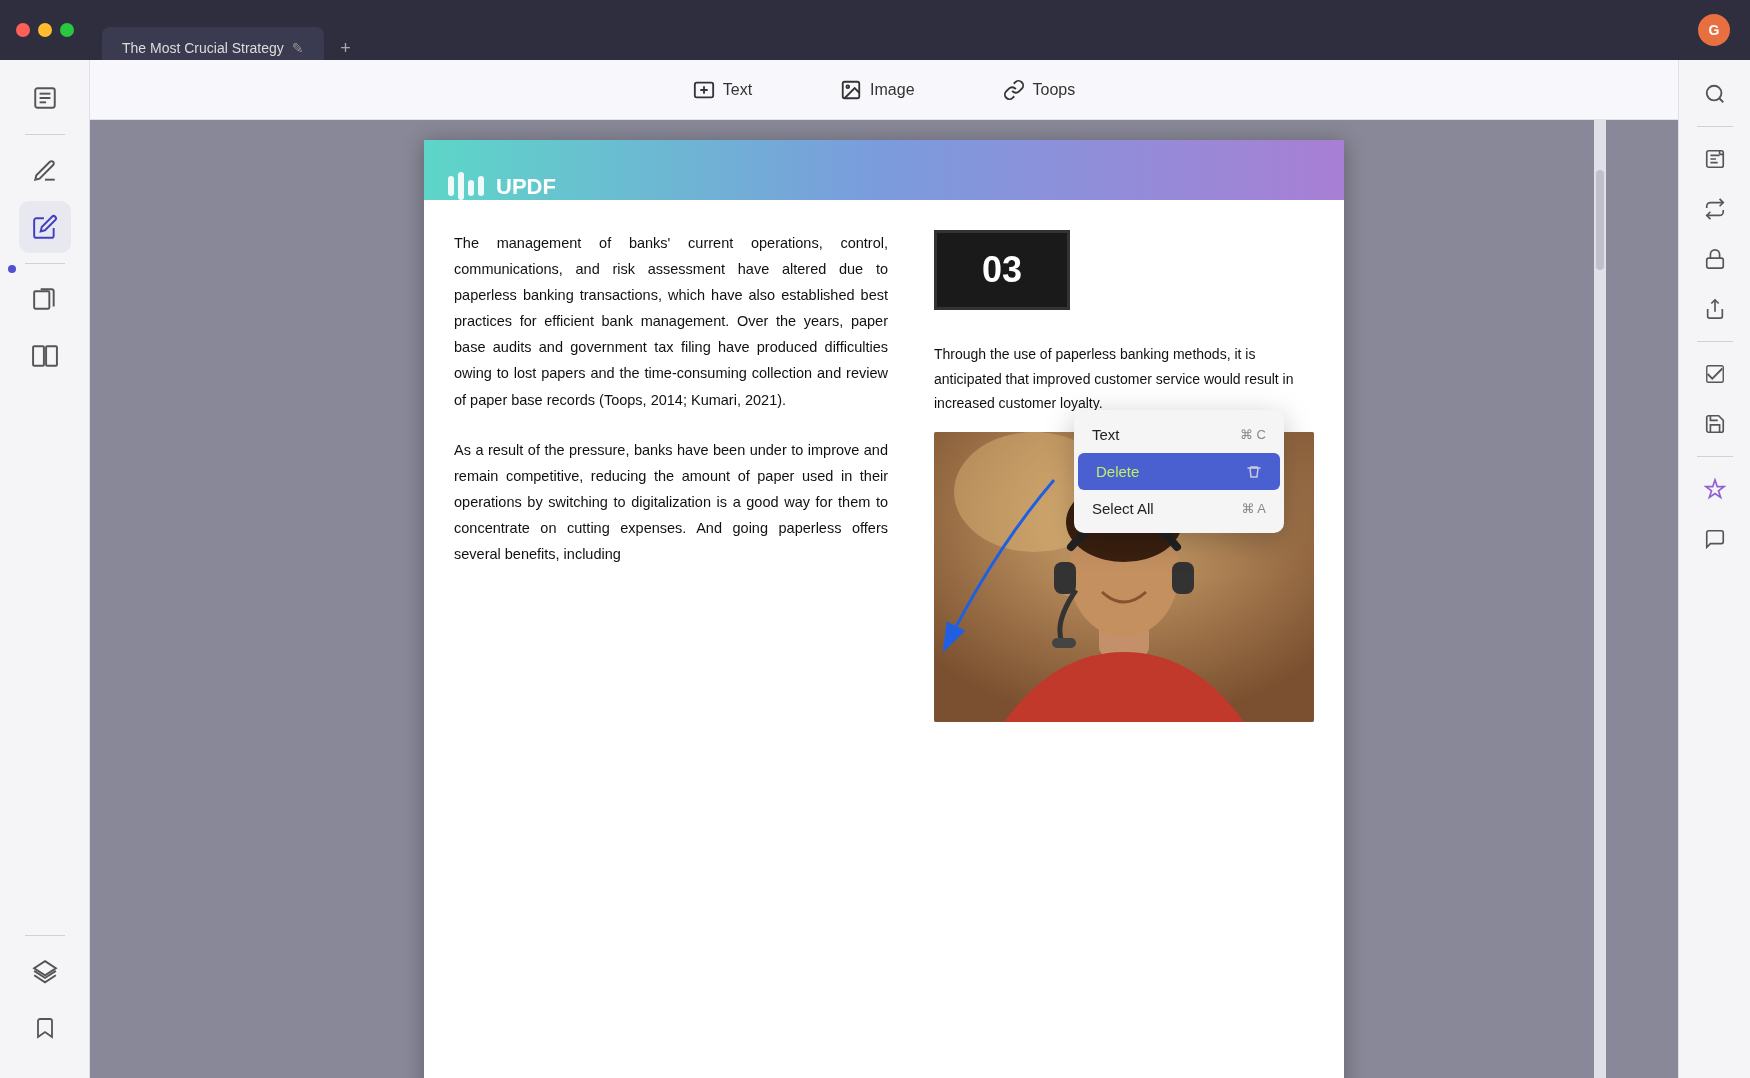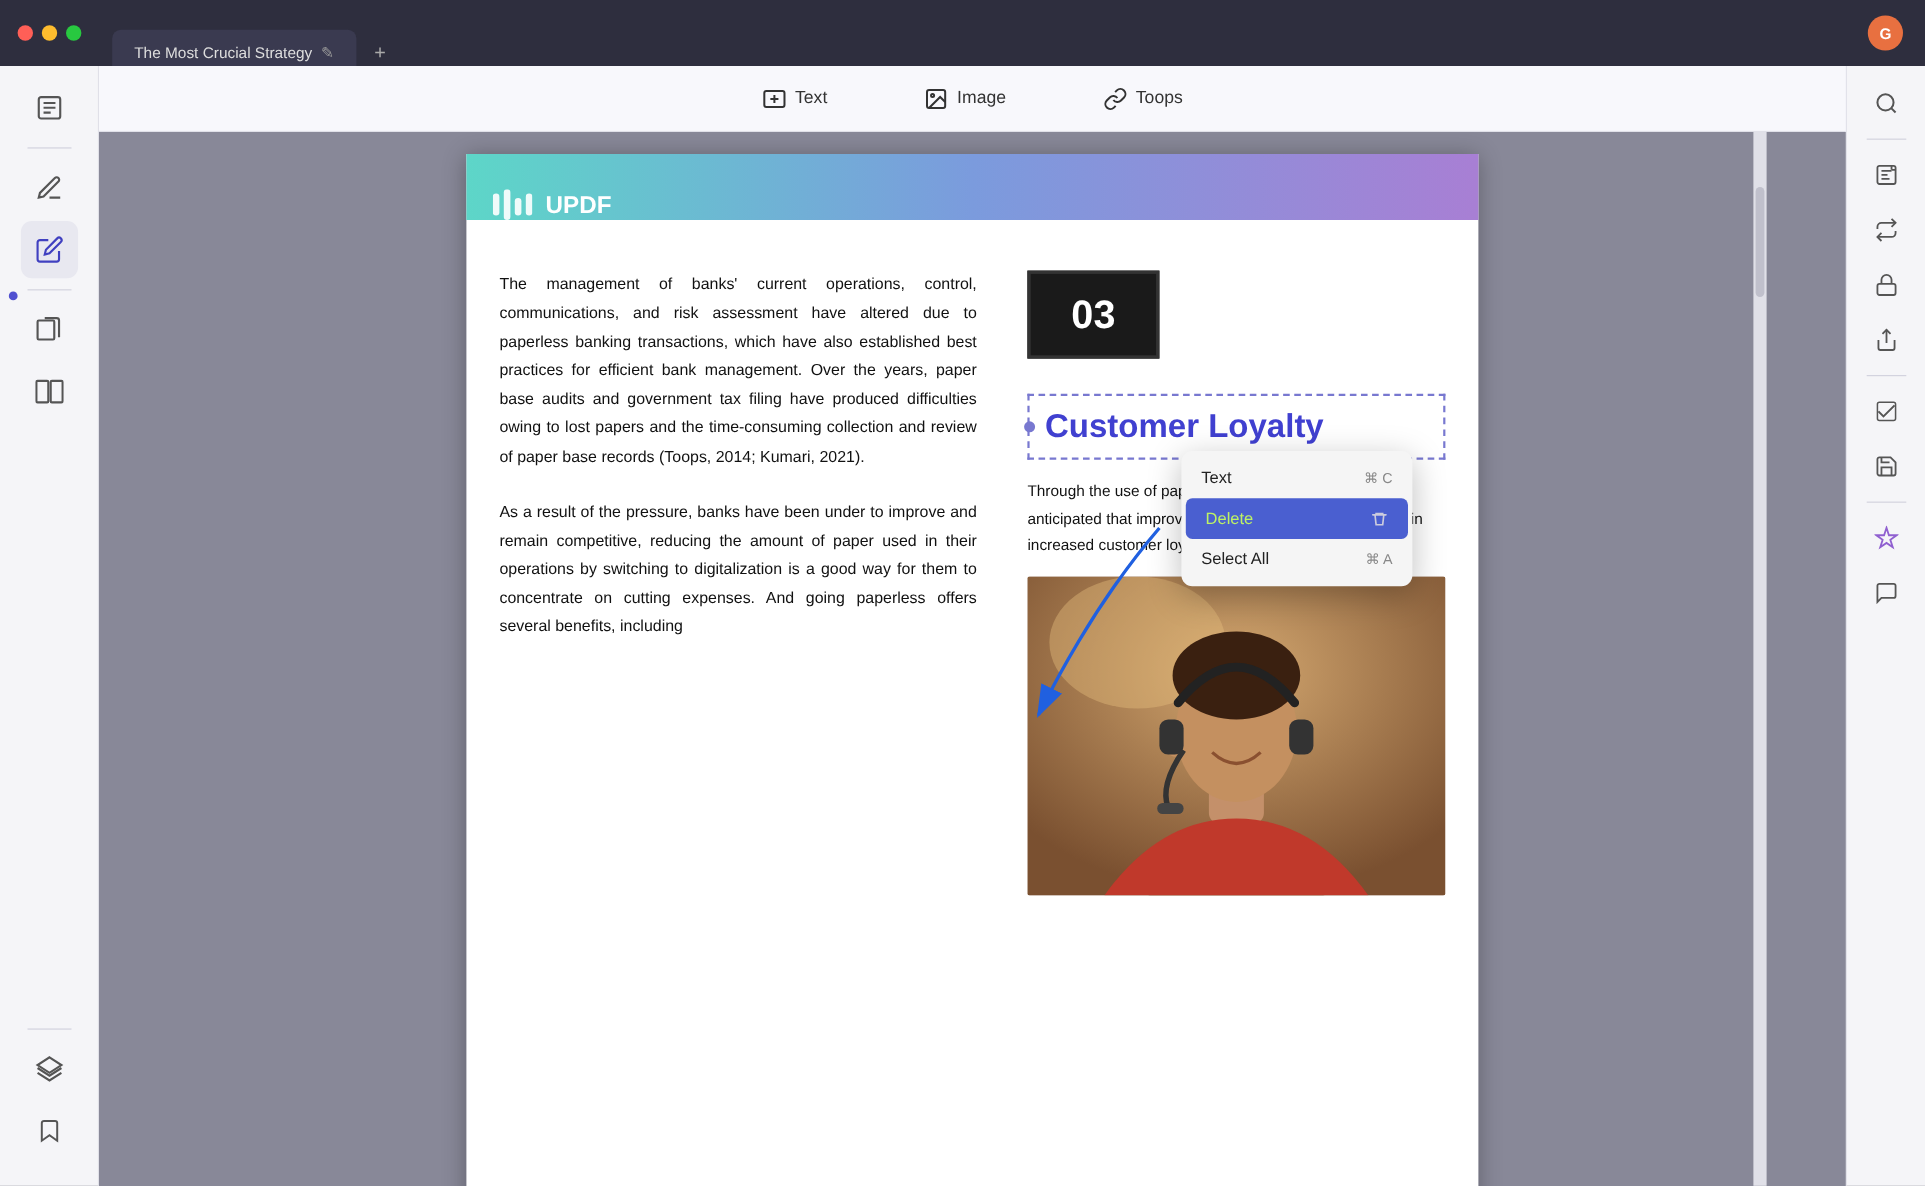--- a/index.html
+++ b/index.html
@@ -219,21 +219,21 @@
     }
     .updf-logo-icon {
       display: flex;
       align-items: center;
       gap: 3px;
     }
 
     
     .pdf-content {
       display: flex;
-      padding: 46px 30px;
+      padding: 30px 30px;
       gap: 46px;
     }
     .pdf-left-col {
       flex: 1;
       font-size: 14.5px;
       line-height: 1.8;
       color: #111;
       text-align: justify;
     }
     .pdf-right-col {
@@ -244,21 +244,21 @@
     }
 
     .paragraph-gap {
       margin-bottom: 24px;
     }
 
     
     .number-box {
       background: #1a1a1a;
       color: white;
-      width: 120px;
+      width: 136px;
       height: 80px;
       display: flex;
       align-items: center;
       justify-content: center;
       font-size: 36px;
       font-weight: bold;
       border: 3px solid #333;
       margin-bottom: 16px;
     }
 
@@ -533,24 +533,20 @@
             <p class="paragraph-gap">The management of banks' current operations, control, communications, and risk assessment have altered due to paperless banking transactions, which have also established best practices for efficient bank management. Over the years, paper base audits and government tax filing have produced difficulties owing to lost papers and the time-consuming collection and review of paper base records (Toops, 2014; Kumari, 2021).</p>
             <p>As a result of the pressure, banks have been under to improve and remain competitive, reducing the amount of paper used in their operations by switching to digitalization is a good way for them to concentrate on cutting expenses. And going paperless offers several benefits, including</p>
           </div>
 
           <div class="pdf-right-col">
 
             <div class="number-box">
               <span>03</span>
             </div>
 
-            <div class="selected-text-box">
-              <div class="selected-handle"></div>
-              <div class="selected-text">Customer Loyalty</div>
-            </div>
 
             <p class="body-text-right">Through the use of paperless banking methods, it is anticipated that improved customer service would result in increased customer loyalty.</p>
 
             <div class="img-placeholder">
 
               <svg width="100%" height="100%" viewBox="0 0 380 290" xmlns="http://www.w3.org/2000/svg">
                 <defs>
                   <radialGradient id="bg" cx="50%" cy="30%" r="70%">
                     <stop offset="0%" stop-color="#d4a870"></stop>
                     <stop offset="100%" stop-color="#7a5030"></stop>

